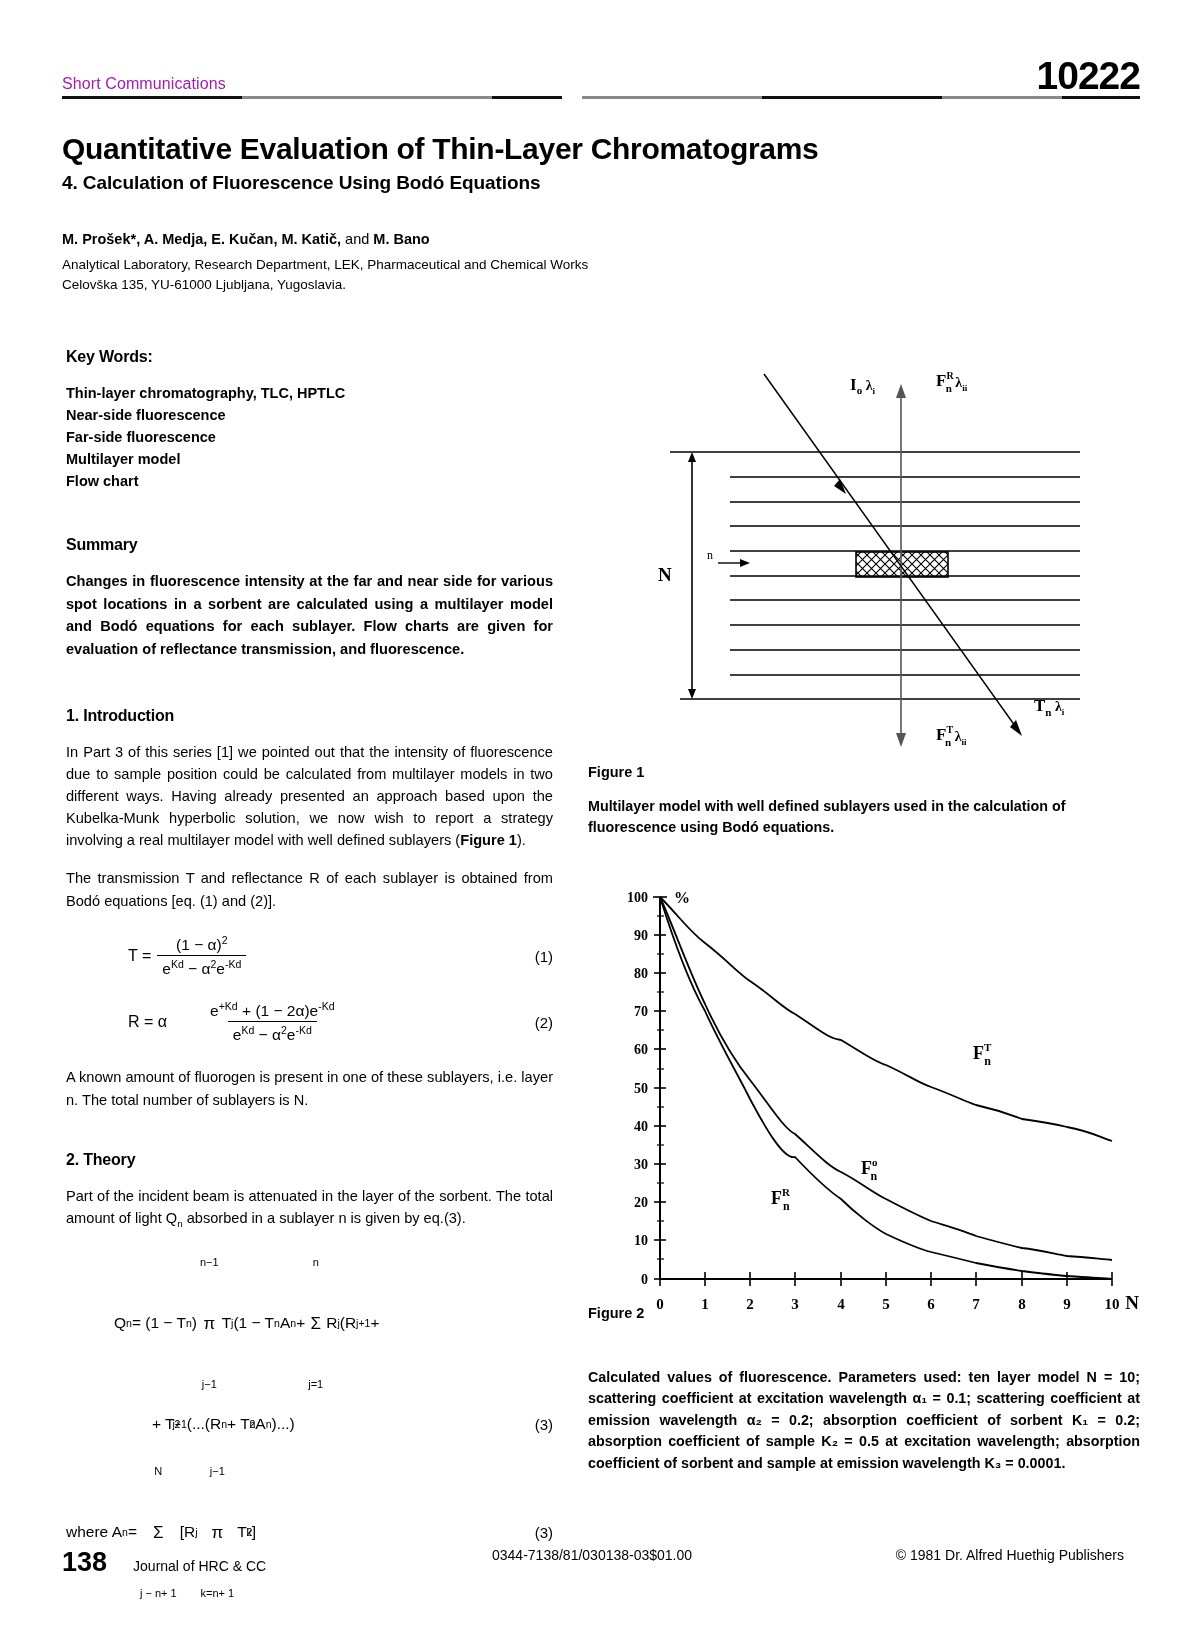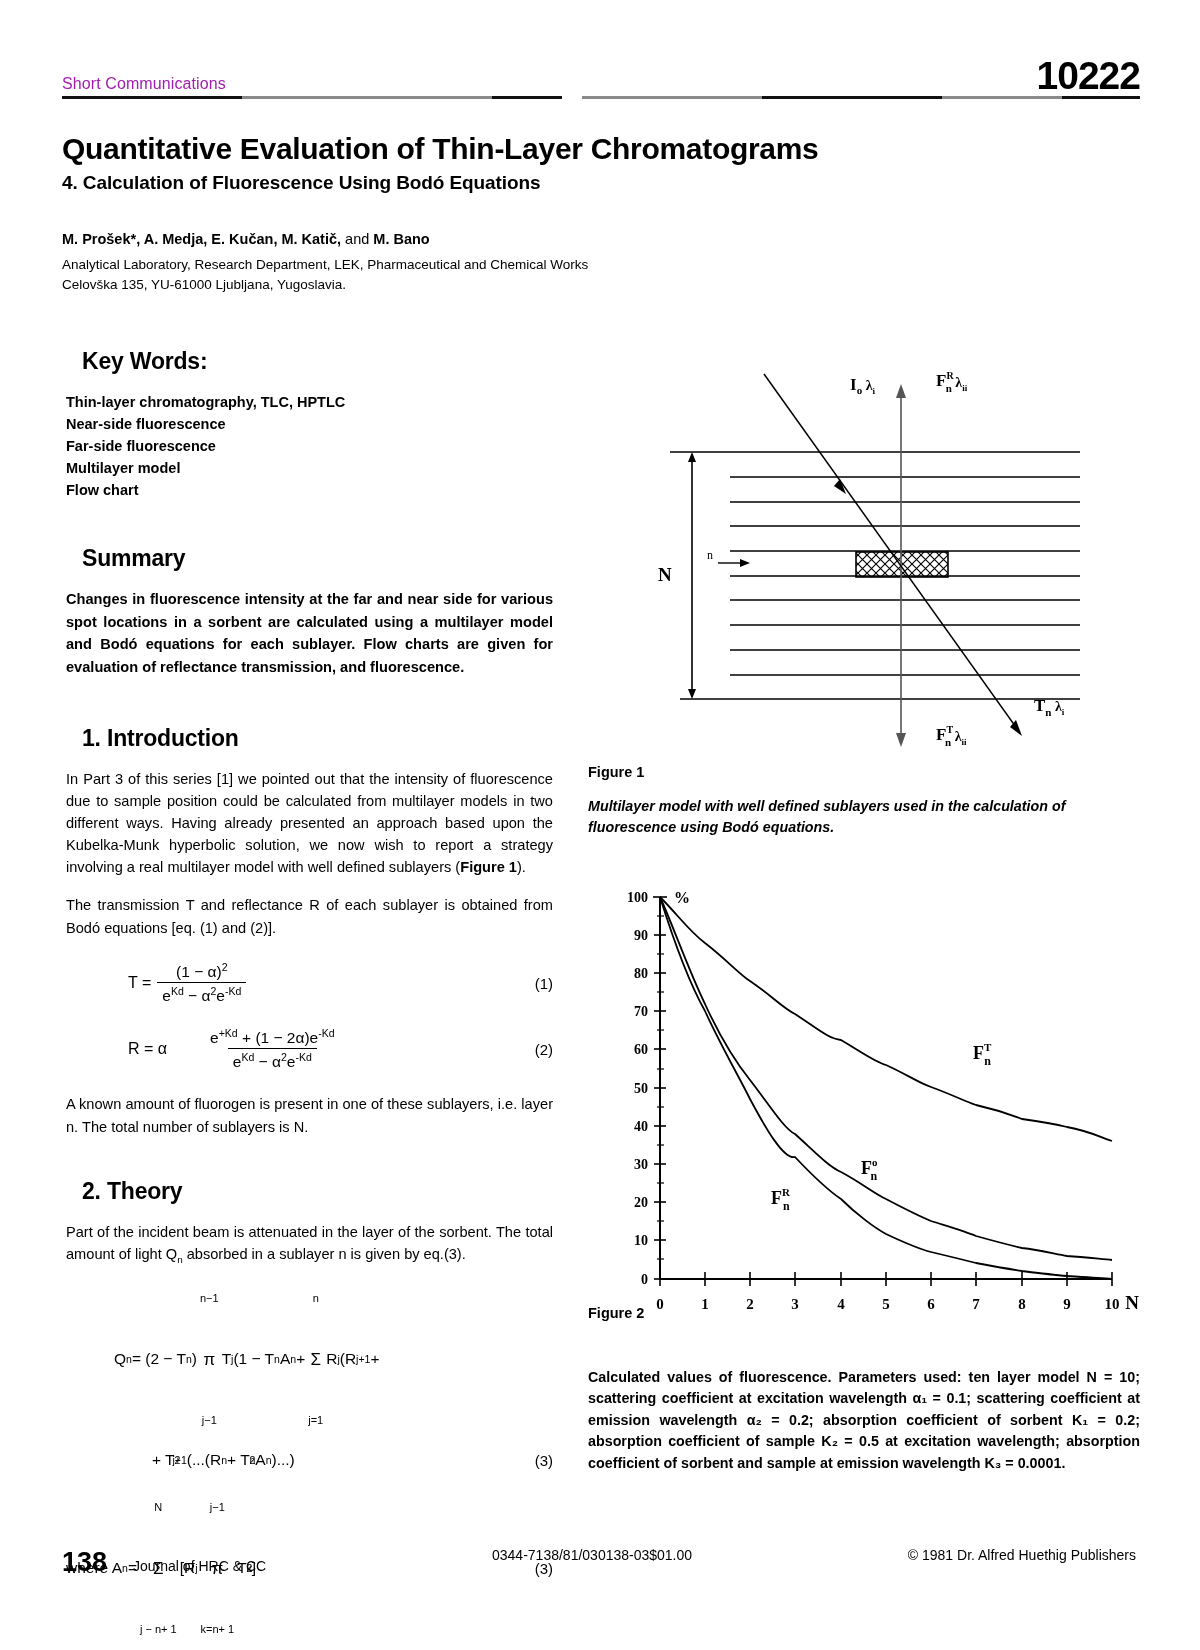--- a/index.html
+++ b/index.html
@@ -41,21 +41,21 @@
   }
   .authors .plain { font-weight:normal; }
   .affil {
     position:absolute; left:62px; top:255px; width:900px;
     font-size:13.5px; line-height:1.45;
   }
 
   
   .col-left { position:absolute; left:66px; top:348px; width:487px; }
 
-  h2.sec { font-size:23px; font-weight:bold; margin:0 0 16px 16px; letter-spacing:-.2px; }
+  h2.sec { font-size:16px; font-weight:bold; margin:0 0 16px 0; letter-spacing:-.2px; }
 
   .kw { font-size:14.5px; font-weight:bold; line-height:1.52; margin:0 0 44px 0; }
   .summary { font-size:14.6px; font-weight:bold; line-height:1.55; text-align:justify; margin:0; }
 
   .intro-wrap { margin-top:46px; }
   p.body {
     font-size:14.6px; line-height:1.52; text-align:justify; margin:0 0 16px 0;
   }
   p.body b { font-weight:bold; }
 
@@ -76,35 +76,35 @@
            vertical-align:middle; margin:0 3px; line-height:1;gap:48px; }
   .bigop .top { font-size:11px; margin-bottom:-1px; }
   .bigop .glyph { font-size:17px; }
   .bigop .bot { font-size:11px; margin-top:-1px; }
 
   
   .col-right { position:absolute; left:588px; top:348px; width:552px; }
 
   .fig1 { position:relative; width:552px; height:410px; }
   .fig-label { font-size:14.5px; font-weight:bold; margin:6px 0 16px 0; }
-  .fig-caption { font-size:14.3px; font-weight:bold; line-height:1.5; margin:0;font-style:italic; }
+  .fig-caption { font-size:14.3px; font-weight:bold; line-height:1.5; margin:0; }
 
   .fig2 { position:relative; width:552px; height:430px; margin-top:40px; }
   .fig2-label { position:absolute; left:0; top:426px; font-size:14.5px; font-weight:bold; }
   .fig2-caption { margin-top:58px; font-size:14.3px; font-weight:bold; line-height:1.5; text-align:justify; }
 
   
   .footer {
     position:absolute; left:62px; bottom:72px; width:1078px;
     display:flex; align-items:baseline; font-size:14px;
   }
   .footer .pageno { font-size:27px; font-weight:bold; margin-right:26px; }
   .footer .journal { flex:0 0 auto; }
   .footer .issn { position:absolute; left:385px;margin-left:45px; }
-  .footer .copy { position:absolute; right:4px; }
+  .footer .copy { position:absolute; right:16px; }
 
   svg text { font-family:"Liberation Serif", serif; }
 </style>
 </head>
 <body>
 
 <div class="page">
 
   <div class="runhead">
     <div class="runhead-left">Short Communications</div>
@@ -166,21 +166,21 @@
 
     <p class="body" style="margin-top:22px;">A known amount of fluorogen is present in one of these sublayers, i.e. layer n. The total number of sublayers is N.</p>
 
     <h2 class="sec" style="margin-top:40px;">2. Theory</h2>
     <p class="body"><span>Part of the incident beam is attenuated in the layer of the sorbent. The total amount of light Q</span><sub class="s">n</sub><span> absorbed in a sublayer n is given by eq.(3).</span></p>
 
     <div class="eq3">
       <div class="line" style="padding-left:48px;">
         <span>Q</span>
           <sub class="s">n</sub>
-          <span> = (2 − T</span>
+          <span> = (1 − T</span>
           <sub class="s">n</sub>
           <span>)</span>
           <span class="bigop">
             <span class="top">n−1</span>
             <span class="glyph">π</span>
             <span class="bot">j−1</span>
           </span>
           <span>T</span>
           <sub class="s">j</sub>
           <span>(1 − T</span>

